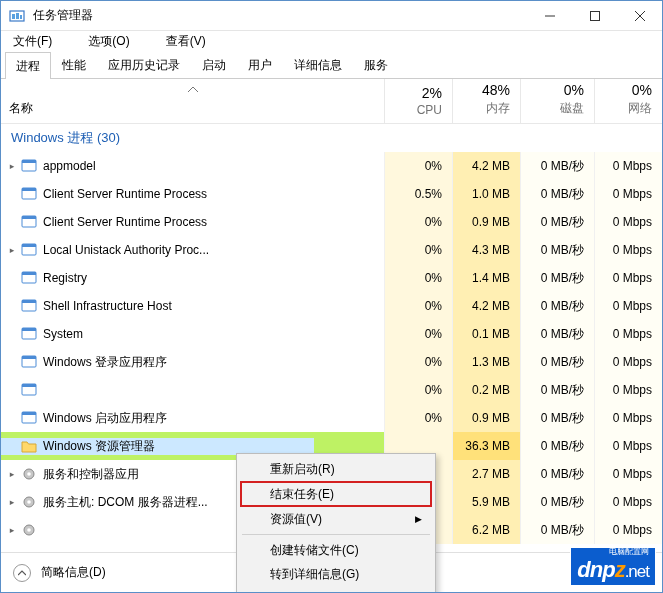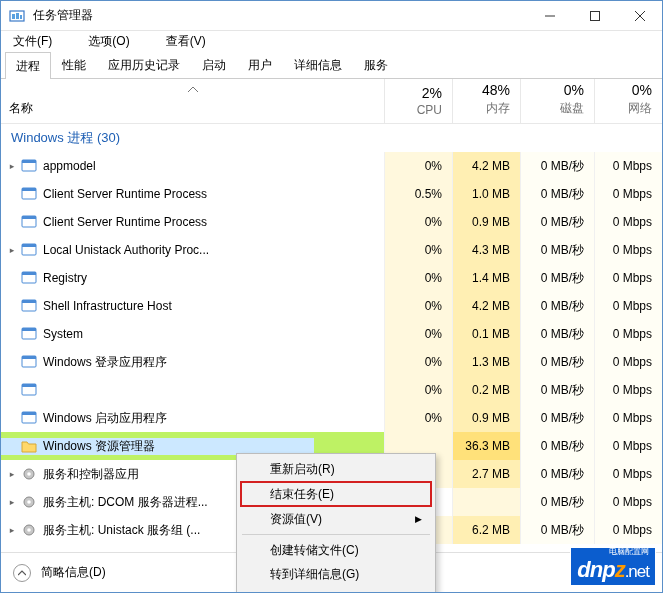--- a/index.html
+++ b/index.html
@@ -319,31 +319,31 @@
     <div class="cell-name-wrap">
       <span class="expander">▸</span>
       <span class="proc-icon"><svg viewBox="0 0 16 16">
               <circle cx="8" cy="8" r="5" fill="#c7c7c7" stroke="#888"></circle>
               <circle cx="8" cy="8" r="1.8" fill="#fff"></circle>
             </svg></span>
       <span class="cell-name">服务主机: DCOM 服务器进程...</span>
     </div>
     <div class="cell-status"></div>
     <div class="cell-metric h-cpu"></div>
+    <div class="cell-metric h-mem">5.9 MB</div>
     <div class="cell-metric wide h-disk">0 MB/秒</div>
     <div class="cell-metric h-net">0 Mbps</div>
   </div>
       <div class="row">
     <div class="cell-name-wrap">
       <span class="expander">▸</span>
       <span class="proc-icon"><svg viewBox="0 0 16 16">
               <circle cx="8" cy="8" r="5" fill="#c7c7c7" stroke="#888"></circle>
               <circle cx="8" cy="8" r="1.8" fill="#fff"></circle>
             </svg></span>
-      <span class="cell-name">服务主机: Unistack 服务组 (...</span>
     </div>
     <div class="cell-status"></div>
     <div class="cell-metric h-cpu"></div>
     <div class="cell-metric h-mem">6.2 MB</div>
     <div class="cell-metric wide h-disk">0 MB/秒</div>
     <div class="cell-metric h-net">0 Mbps</div>
   </div>
     </div>
 </div>
 

